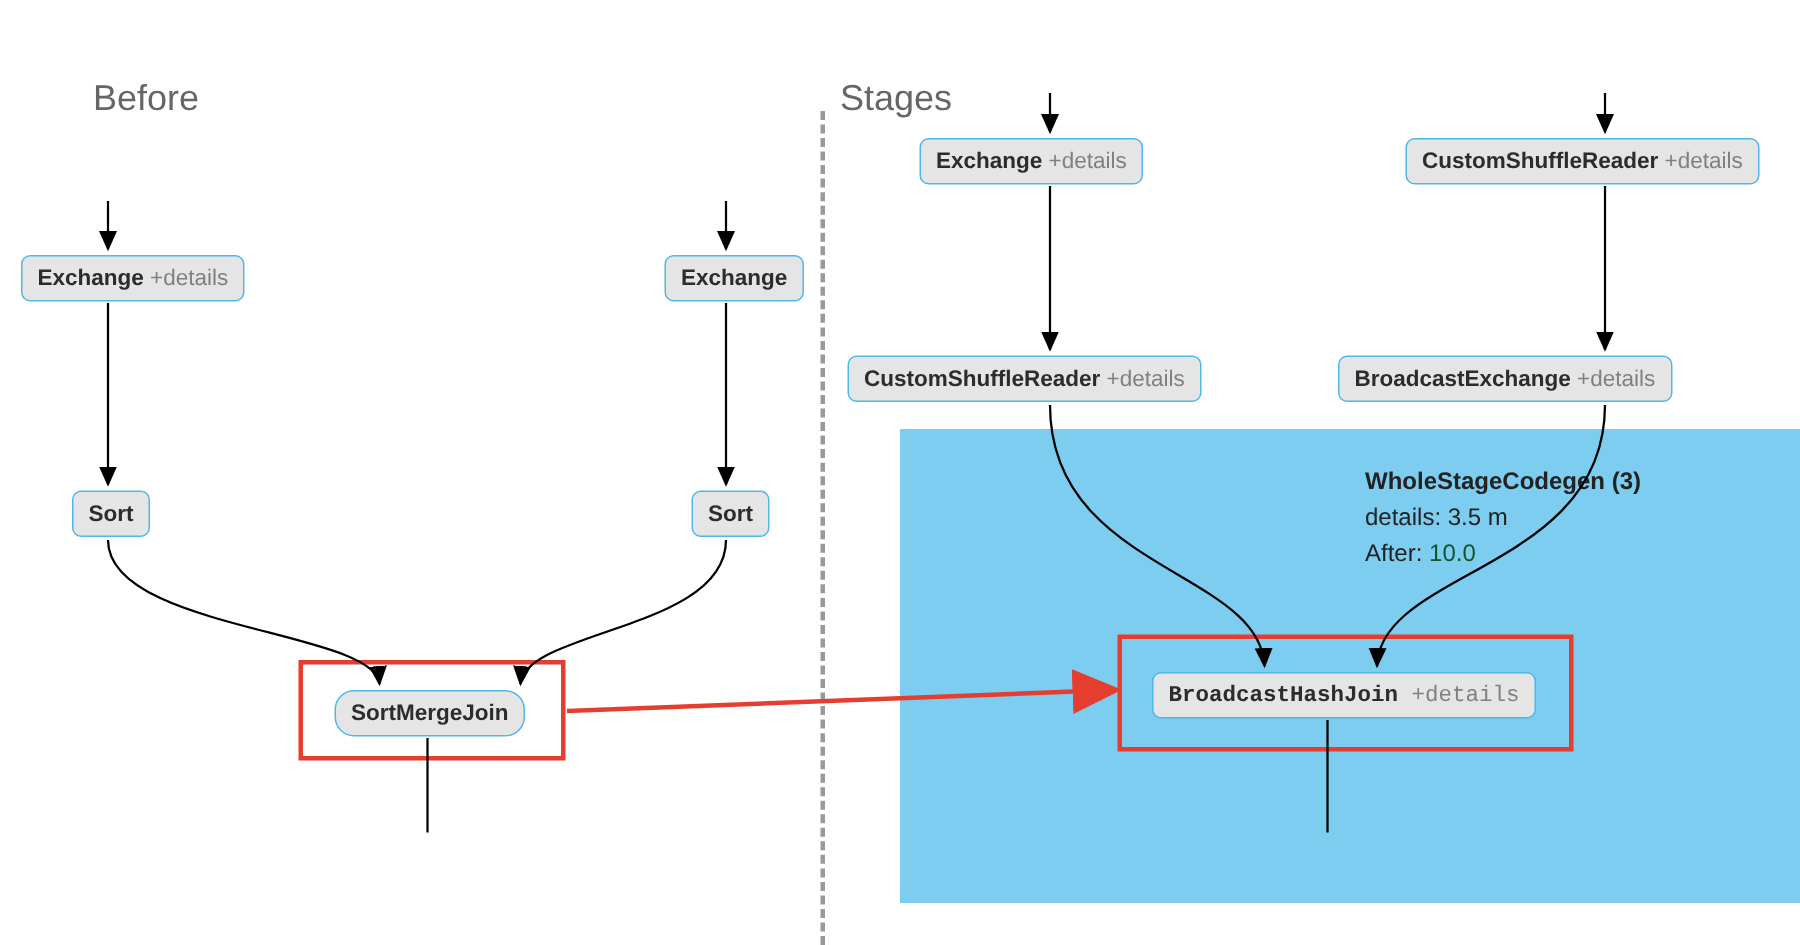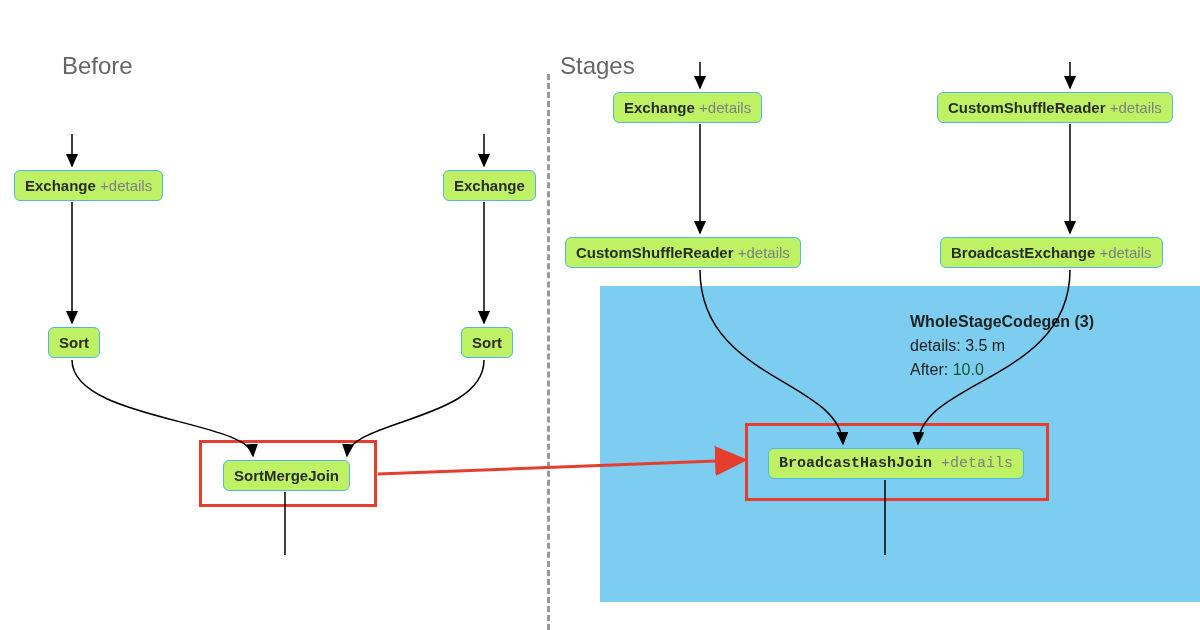--- a/index.html
+++ b/index.html
@@ -1,17 +1,17 @@
 <!DOCTYPE html>
 <html><head>
 <meta charset="utf-8">
 <style>
 * { box-sizing: border-box; margin: 0; padding: 0; }
 body { font-family: -apple-system, Helvetica, Arial, sans-serif; background: #fff; width: 1200px; height: 630px; position: relative; overflow: hidden; }
-.node { position: absolute; background: #bef264; border: 1px solid #4fb8e8; border-radius: 6px; padding: 6px 10px; font-size: 15px; }
+.node { position: absolute; background: #e5e5e5; border: 1px solid #4fb8e8; border-radius: 6px; padding: 6px 10px; font-size: 15px; }
 .node b { color: #2c2c2c; }
 .details { color: #808080; }
 .heading { position: absolute; font-size: 24px; color: #666; }
 .divider { position: absolute; left: 547px; top: 74px; width: 0; height: 556px; border-left: 3px dashed #999; }
 .stage-box { position: absolute; background: #7ccdf0; border: none; }
 .stage-text { position: absolute; font-size: 16px; color: #222; line-height: 1.5; }
 .stage-text .link { color: #14532d; }
 .highlight { position: absolute; border: 3px solid #e53e2e; }
 svg.arrows { position: absolute; left: 0; top: 0; width: 1200px; height: 630px; pointer-events: none; }
 .arrow-line { stroke: #000; stroke-width: 1.5; fill: none; }
@@ -31,40 +31,40 @@
 </div>
 <div class="node" style="left:443px; top:170px;">
   <b>Exchange</b>
 </div>
 <div class="node" style="left:48px; top:327px;">
   <b>Sort</b>
 </div>
 <div class="node" style="left:461px; top:327px;">
   <b>Sort</b>
 </div>
-<div class="node" style="left:223px; top:460px;">
+<div class="node" style="left:223px; top:460px;border-radius:13px;">
   <b>SortMergeJoin</b>
 </div>
 <div class="highlight" style="left:199px; top:440px; width:178px; height:67px;"></div>
 
 <div class="stage-box" style="left:600px; top:286px; width:600px; height:316px;"></div>
 
 <div class="node" style="left:613px; top:92px;">
   <b>Exchange</b>
   <span class="details">+details</span>
 </div>
 <div class="node" style="left:937px; top:92px;">
   <b>CustomShuffleReader</b>
   <span class="details">+details</span>
 </div>
 <div class="node" style="left:565px; top:237px;">
   <b>CustomShuffleReader</b>
   <span class="details">+details</span>
 </div>
-<div class="node" style="left:940px; top:237px;">
+<div class="node" style="left:892px; top:237px;">
   <b>BroadcastExchange</b>
   <span class="details">+details</span>
 </div>
 
 <div class="stage-text" style="left:910px; top:310px;">
   <b>WholeStageCodegen (3)</b><br>
   <span>details:</span>
   <span>3.5 m</span><br>
   <span>After:</span>
   <span class="link">10.0</span>

